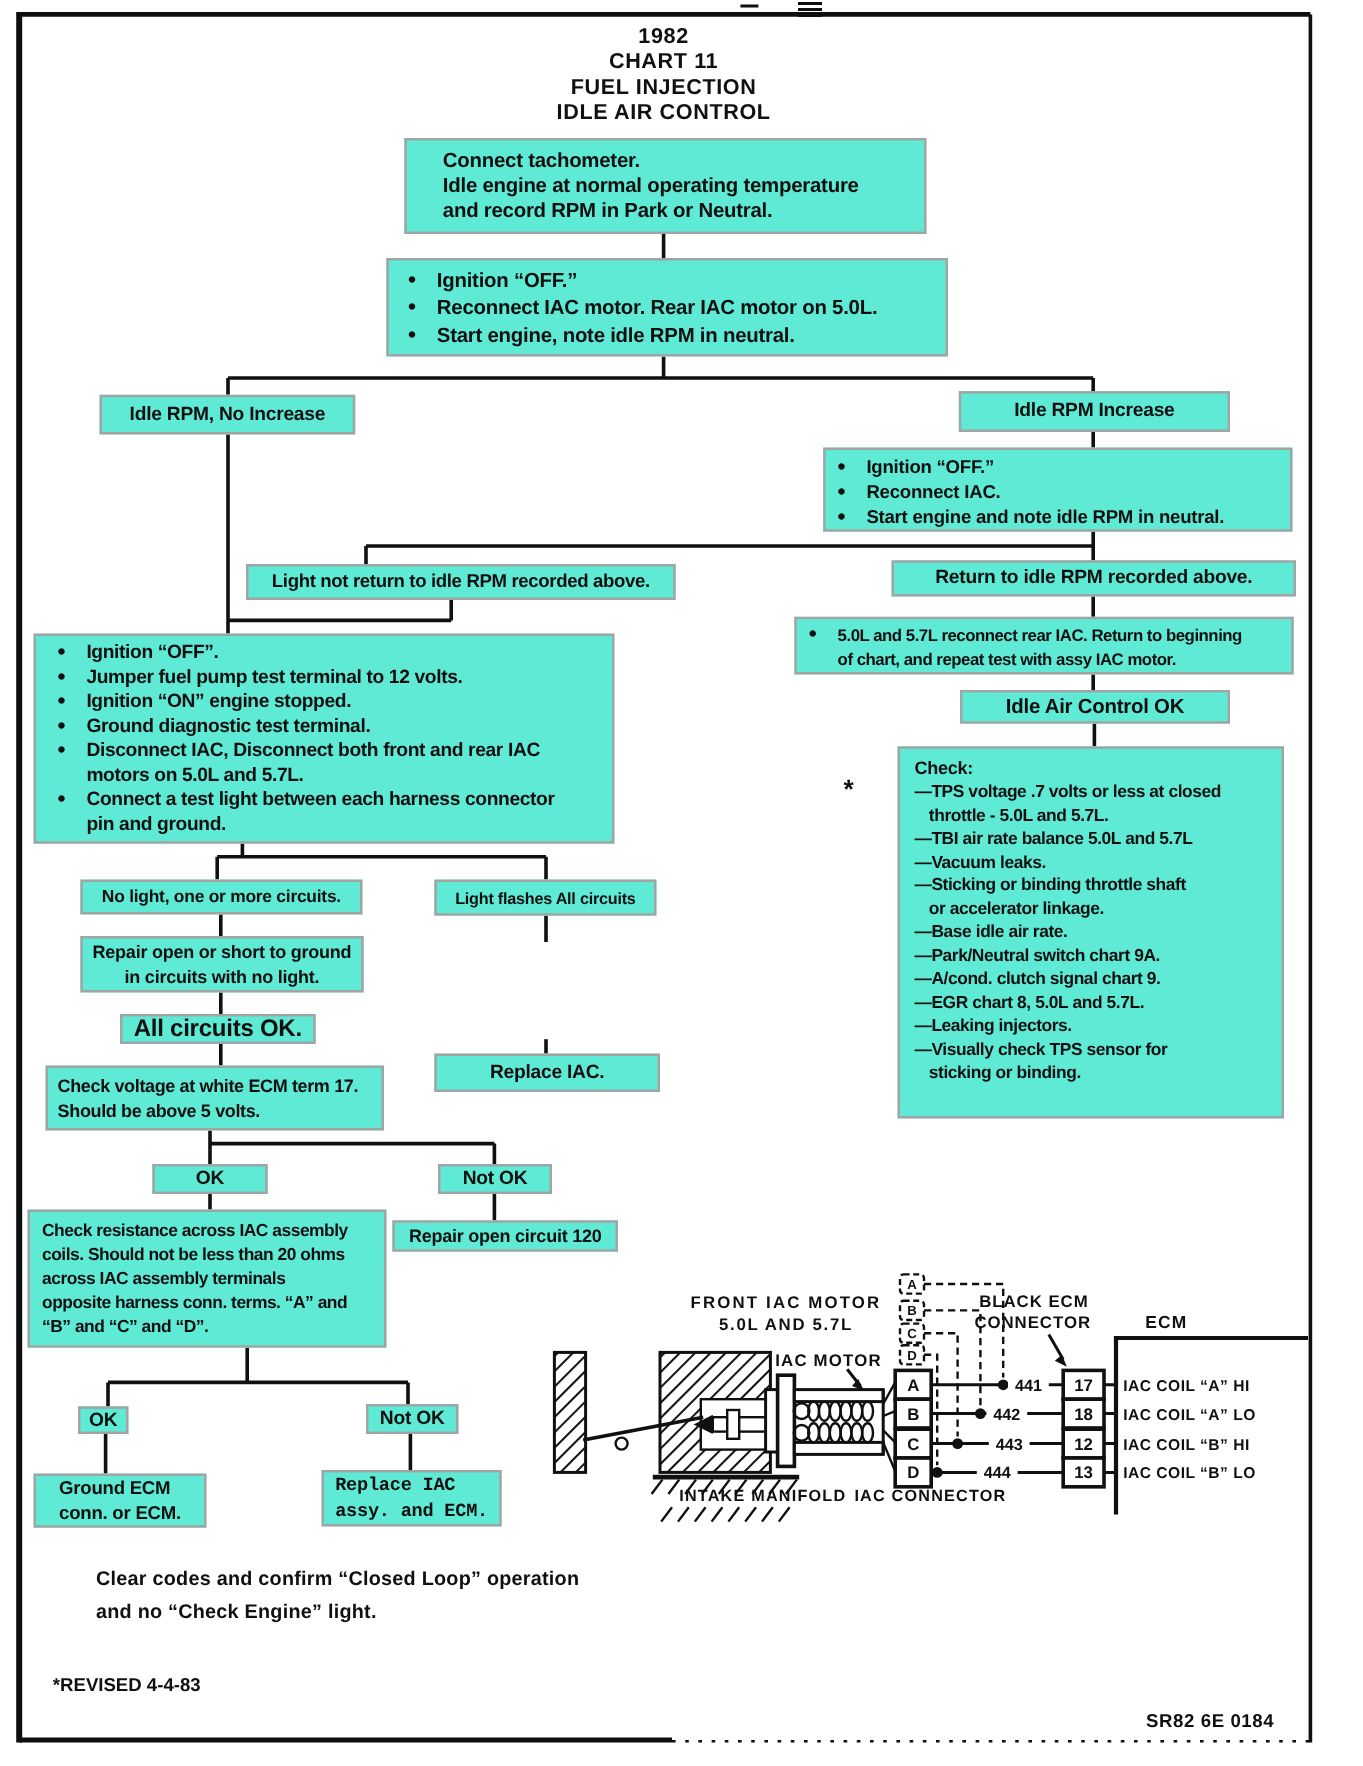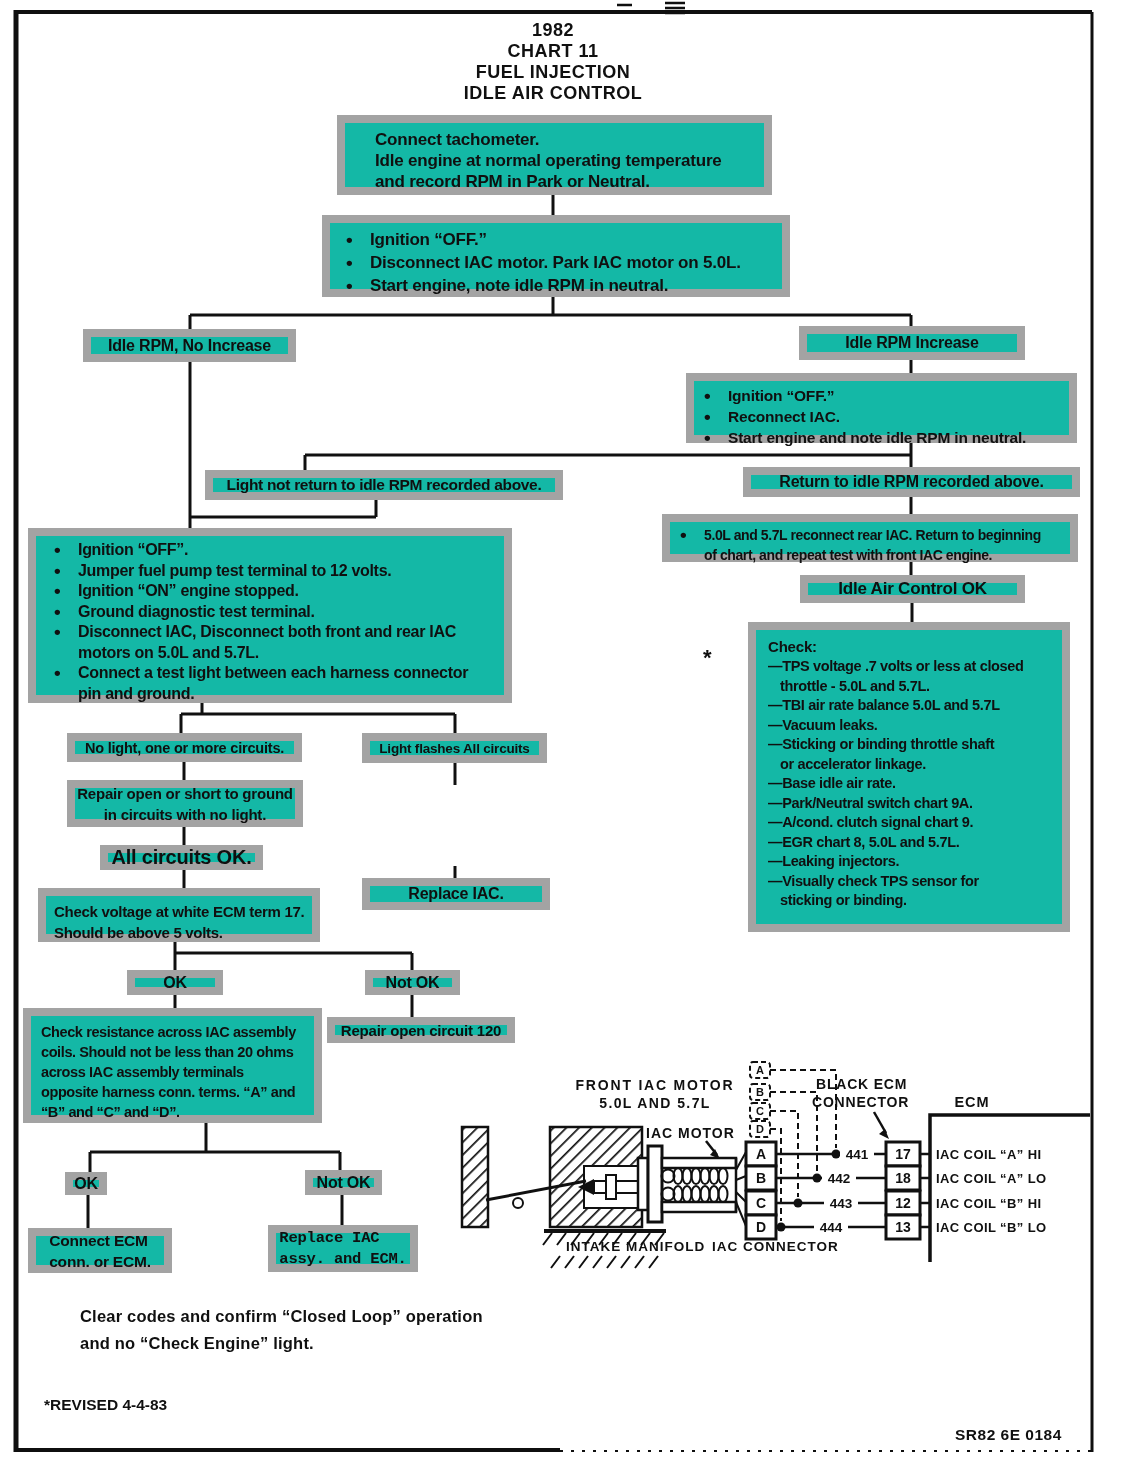--- a/index.html
+++ b/index.html
@@ -1,19 +1,19 @@
 <!DOCTYPE html>
 <html><head>
 <meta charset="utf-8">
 <style>
   html,body{margin:0;padding:0;background:#ffffff;}
   .page{position:relative;width:1136px;height:1472px;background:#ffffff;
         font-family:"Liberation Sans",sans-serif;font-weight:bold;color:#101010;overflow:hidden;}
   svg{position:absolute;left:0;top:0;}
-  .node{position:absolute;border:8px solid #a3a3a3;background:#14b8a6;box-sizing:border-box;
+  .node{position:absolute;border:2px solid #a3a3a3;background:#5eead4;box-sizing:border-box;
         letter-spacing:-0.2px;z-index:2;}
   .pre{white-space:pre;}
   .c{display:flex;align-items:center;justify-content:center;text-align:center;}
   .lbl{position:absolute;z-index:2;white-space:pre;}
   .li-row{display:flex;align-items:flex-start;}
   .bullet{flex:0 0 24px;font-size:19px;line-height:inherit;}
   .li-text{white-space:pre;}
   .check-item{white-space:pre;padding-left:12px;text-indent:-12px;
               font-size:14.5px;line-height:19.5px;letter-spacing:-0.35px;}
   .check-title{font-size:15px;line-height:20px;}
@@ -202,21 +202,21 @@
   </div>
 
   <div class="node" style="left:322px;top:215px;width:468px;height:82px;padding:5px 4px 0 16px;font-size:17px;line-height:23px;">
     <div>
         <div class="li-row">
           <span class="bullet">•</span>
           <span class="li-text">Ignition “OFF.”</span>
         </div>
         <div class="li-row">
           <span class="bullet">•</span>
-          <span class="li-text">Disconnect IAC motor. Park IAC motor on 5.0L.</span>
+          <span class="li-text">Reconnect IAC motor. Rear IAC motor on 5.0L.</span>
         </div>
         <div class="li-row">
           <span class="bullet">•</span>
           <span class="li-text">Start engine, note idle RPM in neutral.</span>
         </div>
       </div>
   </div>
 
   <div class="node c" style="left:83px;top:329px;width:213px;height:33px;font-size:16px;">Idle RPM, No Increase</div>
 
@@ -241,21 +241,21 @@
 
   <div class="node c" style="left:205px;top:470px;width:358px;height:30px;font-size:15.5px;letter-spacing:-0.3px;">Light not return to idle RPM recorded above.</div>
 
   <div class="node c" style="left:743px;top:467px;width:337px;height:30px;font-size:16px;">Return to idle RPM recorded above.</div>
 
   <div class="node" style="left:662px;top:514px;width:416px;height:48px;padding:3px 2px 0 10px;font-size:14px;line-height:20px;letter-spacing:-0.4px;">
     <div>
         <div class="li-row">
           <span class="bullet">•</span>
           <span class="li-text">5.0L and 5.7L reconnect rear IAC. Return to beginning
-of chart, and repeat test with front IAC engine.</span>
+of chart, and repeat test with assy IAC motor.</span>
         </div>
       </div>
   </div>
 
   <div class="node" style="left:28px;top:528px;width:484px;height:175px;padding:4px 2px 0 18px;font-size:16px;line-height:20.5px;letter-spacing:-0.3px;">
     <div>
         <div class="li-row">
           <span class="bullet">•</span>
           <span class="li-text">Ignition “OFF”.</span>
         </div>
@@ -331,21 +331,21 @@
 across IAC assembly terminals
 opposite harness conn. terms. “A” and
 “B” and “C” and “D”.</div>
 
   <div class="node c" style="left:327px;top:1017px;width:188px;height:26px;font-size:15px;">Repair open circuit 120</div>
 
   <div class="node c" style="left:65px;top:1172px;width:42px;height:23px;font-size:16px;">OK</div>
 
   <div class="node c" style="left:305px;top:1170px;width:77px;height:25px;font-size:16px;">Not OK</div>
 
-  <div class="node c pre" style="left:28px;top:1228px;width:144px;height:45px;font-size:15.5px;line-height:21px;text-align:left;">Connect ECM
+  <div class="node c pre" style="left:28px;top:1228px;width:144px;height:45px;font-size:15.5px;line-height:21px;text-align:left;">Ground ECM
 conn. or ECM.</div>
 
   <div class="node c pre" style="left:268px;top:1225px;width:150px;height:47px;font-size:15.5px;line-height:21px;text-align:left;font-family:Liberation Mono, monospace;">Replace IAC
 assy. and ECM.</div>
 
   <div class="lbl" style="left:80px;top:1303px;font-size:16.5px;line-height:27px;letter-spacing:0.2px;">Clear codes and confirm “Closed Loop” operation
 and no “Check Engine” light.</div>
 
   <div class="lbl" style="left:44px;top:1396px;font-size:15.5px;">*REVISED 4-4-83</div>
 

